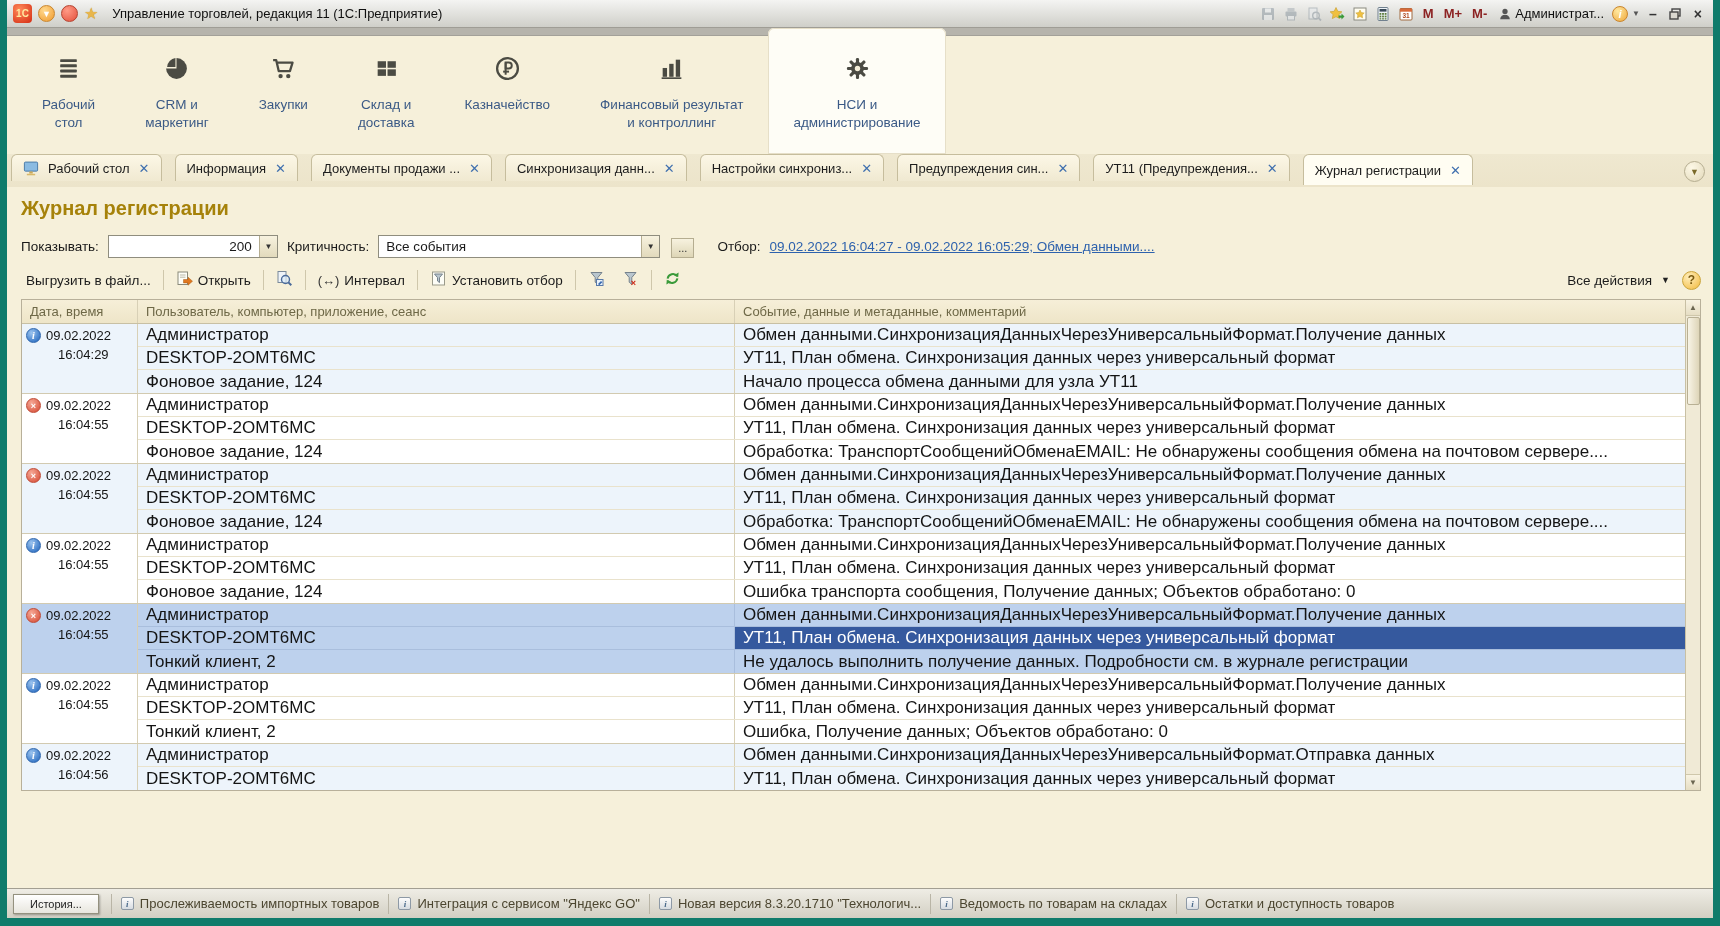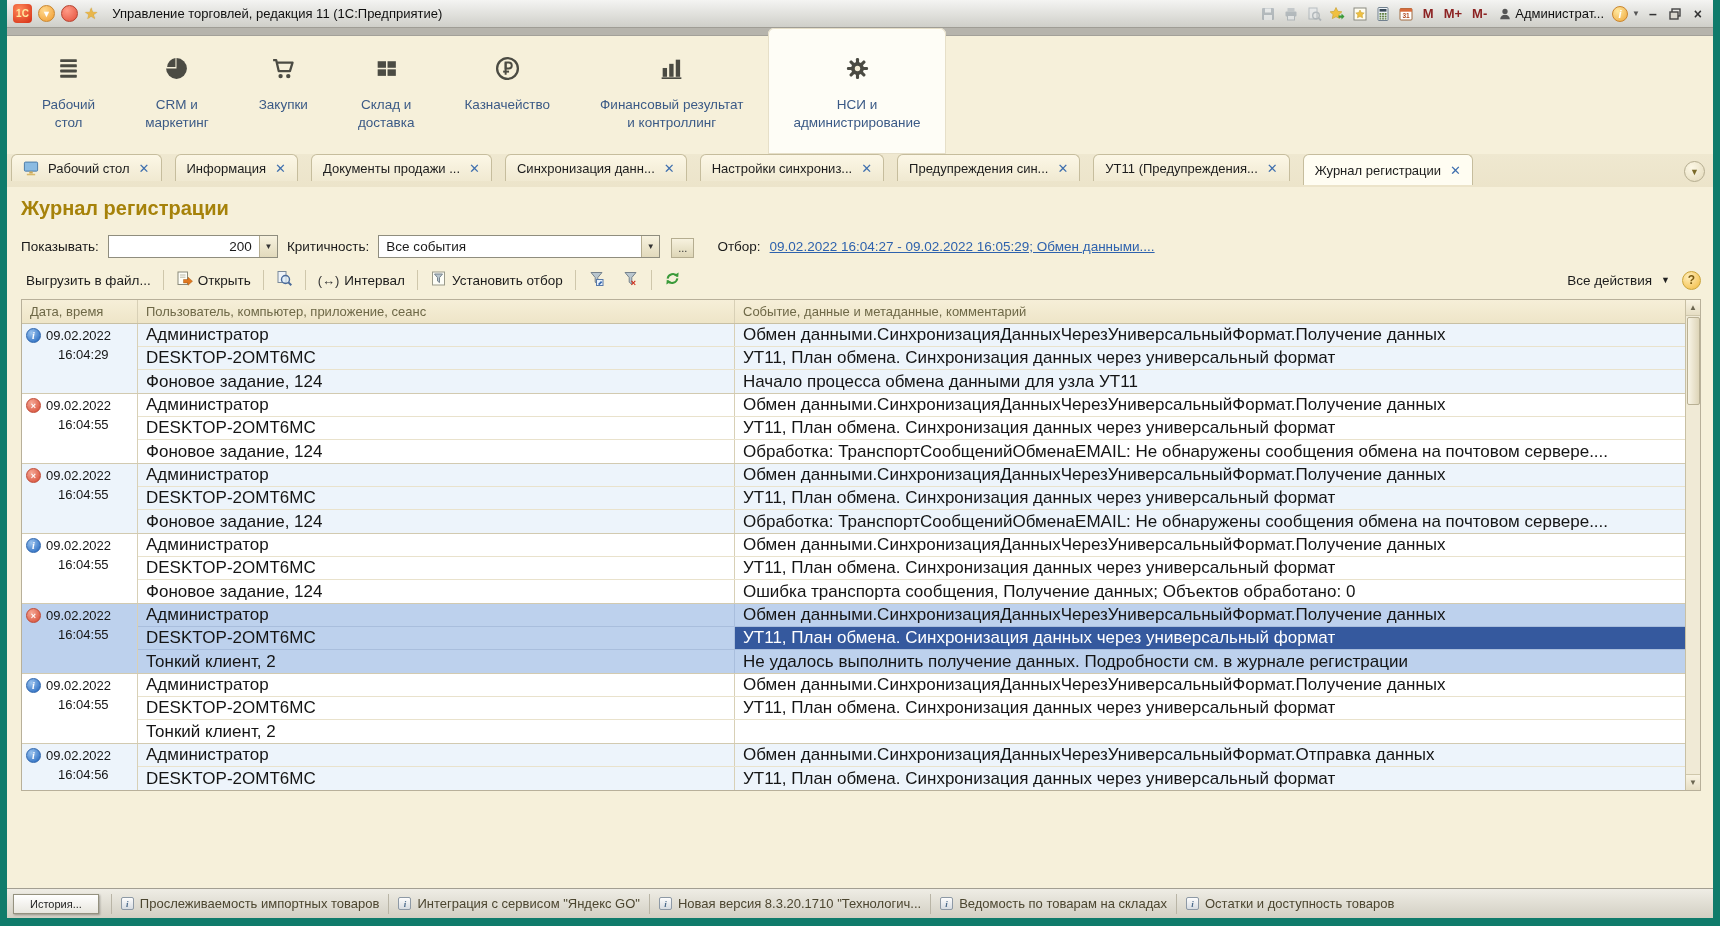--- a/index.html
+++ b/index.html
@@ -612,20 +612,21 @@
               <div class="line">
                 <div class="cell u">Администратор</div>
                 <div class="cell e">Обмен данными.СинхронизацияДанныхЧерезУниверсальныйФормат.Получение данных</div>
               </div>
               <div class="line">
                 <div class="cell u">DESKTOP-2OMT6MC</div>
                 <div class="cell e">УТ11, План обмена. Синхронизация данных через универсальный формат</div>
               </div>
               <div class="line">
                 <div class="cell u">Тонкий клиент, 2</div>
+                <div class="cell e">Ошибка, Получение данных; Объектов обработано: 0</div>
               </div>
             </div>
           </div>
           <div class="rec alt">
             <div class="datecell">
               <div class="d1">
                 <span class="sev info">i</span>
                 <span>09.02.2022</span>
               </div>
               <div class="d2">16:04:56</div>

